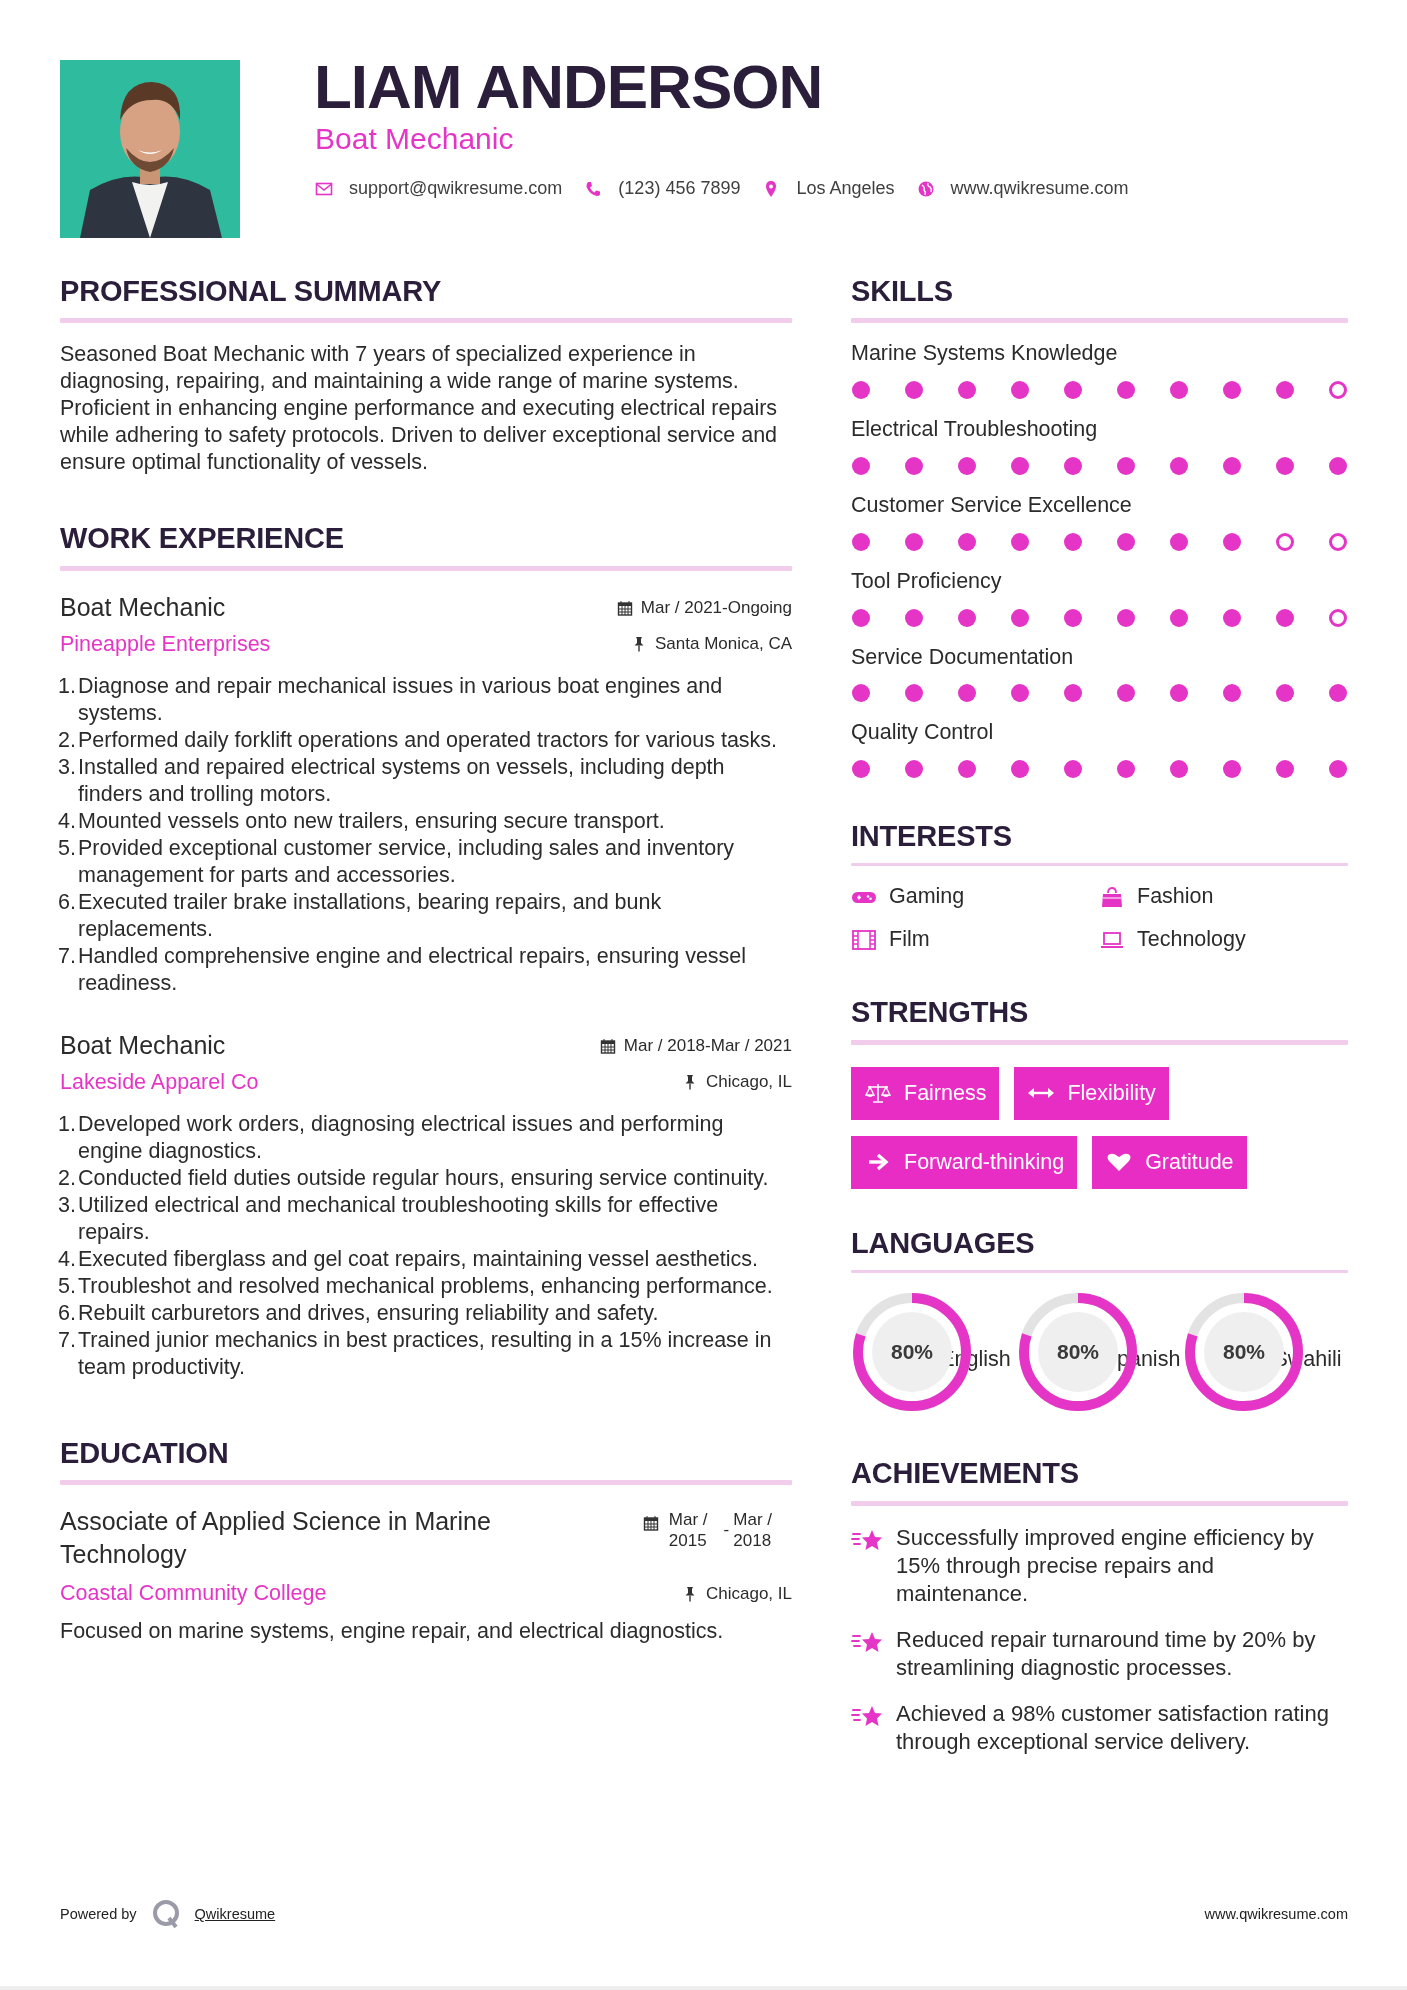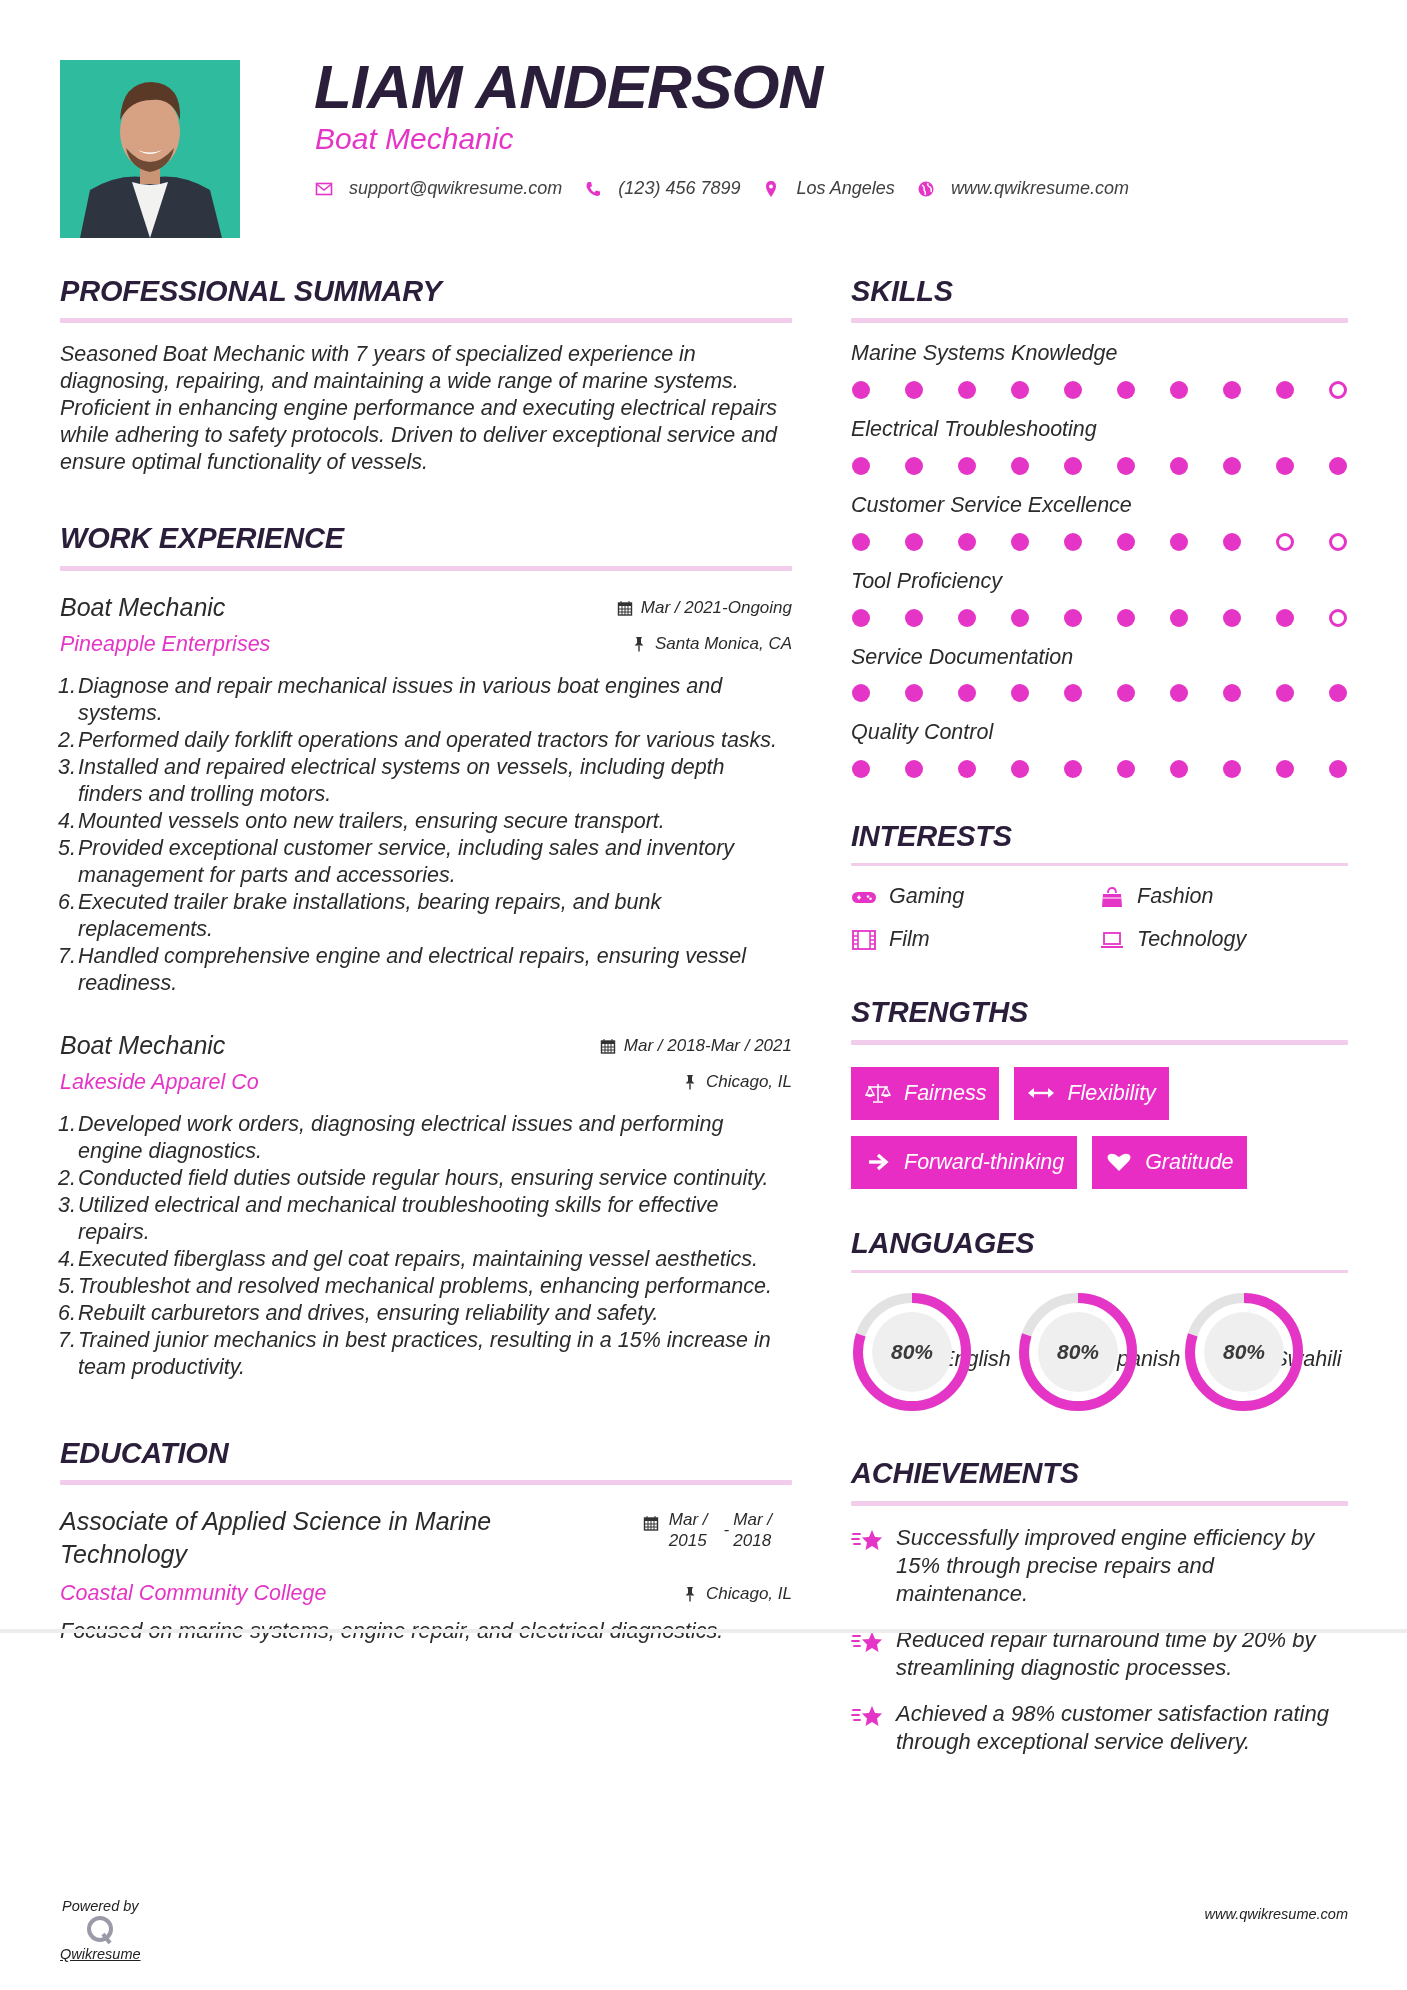--- a/index.html
+++ b/index.html
@@ -1,19 +1,19 @@
 <!DOCTYPE html>
 <html><head>
 <meta charset="utf-8">
 <style>
   * { box-sizing: border-box; margin: 0; padding: 0; }
   html, body { width: 1407px; height: 1990px; background: #ffffff; overflow: hidden; }
   body { font-family: "Liberation Sans", "DejaVu Sans", sans-serif; color: #2b2b2b; position: relative; }
 
-  .page { position: relative; width: 1407px; height: 1633px; font-style: italic; }
+  .page { position: relative; width: 1407px; height: 1990px; }
 
   
   .photo { position: absolute; left: 60px; top: 60px; width: 180px; height: 178px; background: #2fbc9e; overflow: hidden; }
   .photo svg { width: 100%; height: 100%; display: block; }
   .name { position: absolute; left: 314px; top: 56px; font-size: 62px; font-weight: 700; color: #2a1e3a; letter-spacing: -1px; line-height: 1; }
   .jobtitle { position: absolute; left: 315px; top: 122px; font-size: 30px; color: #e535c6; line-height: 1.1; }
   .contacts { position: absolute; left: 315px; top: 178px; display: flex; align-items: center; font-size: 18px; color: #404040; }
   .contact { display: flex; align-items: center; margin-right: 22px; }
   .contact .ic { width: 18px; height: 18px; margin-right: 16px; display: inline-flex; align-items: center; justify-content: center; }
   .contact .ic svg { width: 18px; height: 18px; }
@@ -67,21 +67,21 @@
   .lang-name { font-size: 21.5px; margin-top: 14px; width: 122px; text-align: center; }
 
   
   .ach { display: flex; margin-top: 18px; }
   .ach:first-of-type { margin-top: 20px; }
   .ach .ai { width: 34px; height: 30px; margin-right: 11px; flex: 0 0 34px; margin-top: 2px; }
   .ach .ai svg { width: 34px; height: 30px; }
   .ach .at { font-size: 22px; line-height: 28px; }
 
   
-  .footer-left { position: absolute; left: 60px; top: 1898px; display: flex; align-items: center; font-size: 14.5px; color: #222; flex-direction: column; }
+  .footer-left { position: absolute; left: 60px; top: 1898px; display: flex; align-items: center; font-size: 14.5px; color: #222; }
   .footer-left .qlogo { width: 32px; height: 32px; margin: 0 12px 0 14px; }
   .footer-left .qlink { text-decoration: underline; }
   .footer-right { position: absolute; right: 59px; top: 1906px; font-size: 14.5px; color: #222; }
   .bottom-strip { position: absolute; left: 0; bottom: 0; width: 1407px; height: 4px; background: #ededed; }
 </style>
 </head>
 <body>
 
 <div class="page">
 

